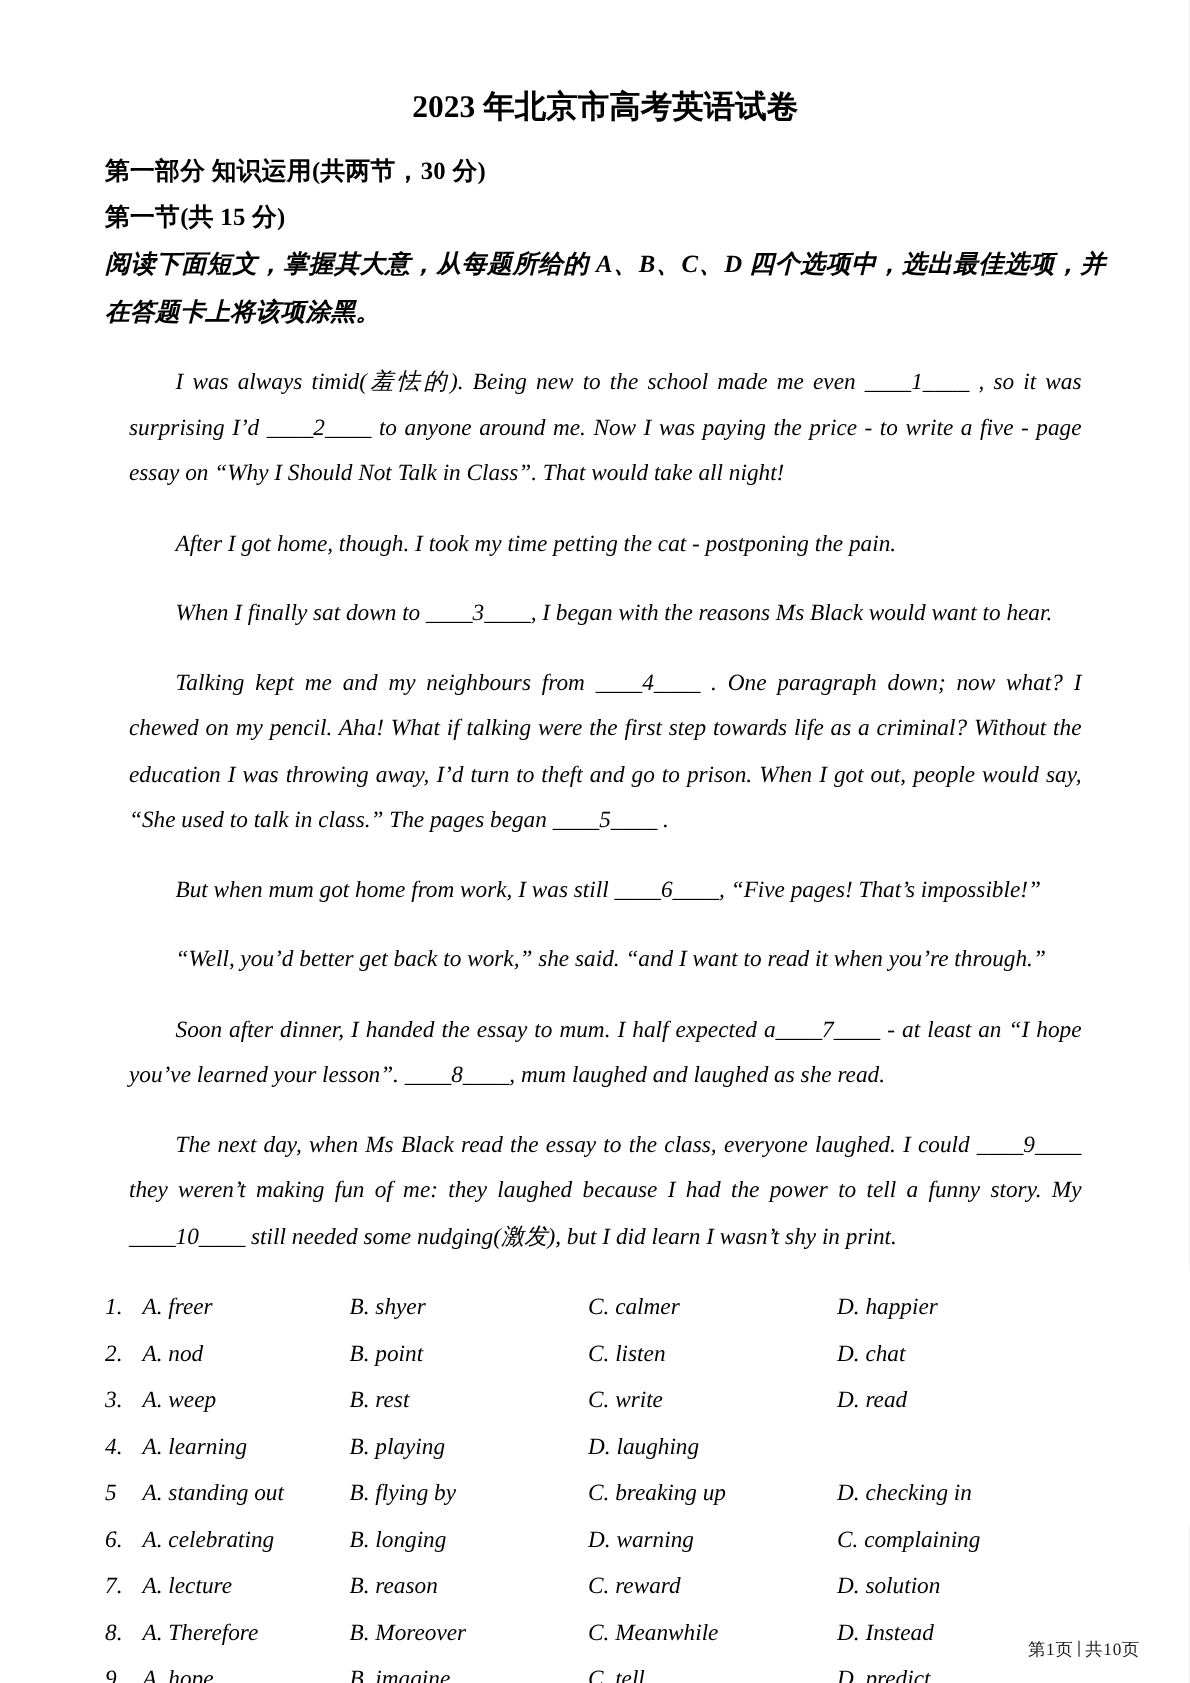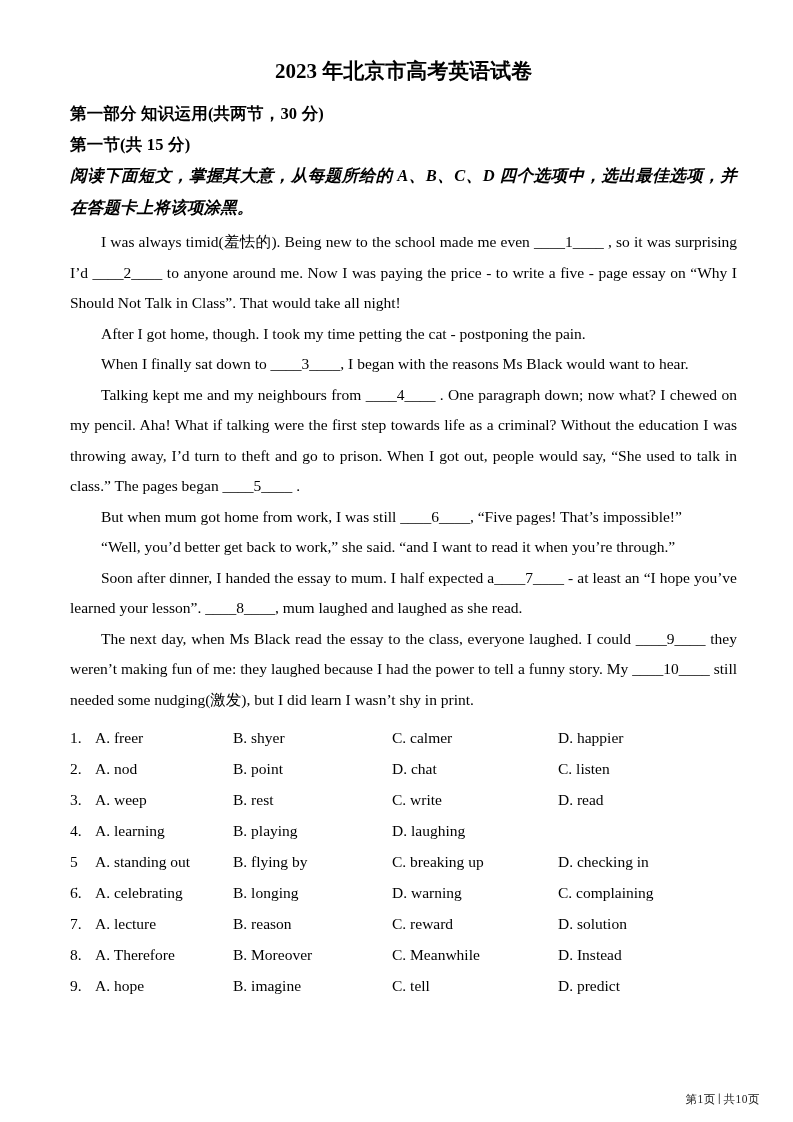--- a/index.html
+++ b/index.html
@@ -30,31 +30,33 @@
   .instructions{
     font-size:16.5px;
     font-weight:700;
     line-height:32px;
     text-align:justify;
     letter-spacing:0.2px;
     font-style:italic;
   }
   .passage{margin-top:3px;}
   .passage p{
-    margin:0;
+    margin:16px;
     font-size:15.5px;
     line-height:30.5px;
     text-align:justify;
     text-indent:31px;
+    font-style:italic;
   }
   .options{margin-top:7px;font-size:15.5px;}
   .opt-row{
     display:grid;
     grid-template-columns:163px 159px 166px 1fr;
     line-height:31px;
+    font-style:italic;
   }
   .opt-num{
     position:relative;
     display:inline-block;
     min-width:18px;
     margin-right:7px;
   }
   .num-dot{
     position:absolute;
     left:1px;
@@ -100,22 +102,22 @@
       <div class="opt-row">
         <div><span class="opt-num"><span>1.</span><span class="num-dot"></span></span><span>A. freer</span></div>
         <div>B. shyer</div>
         <div>C. calmer</div>
         <div>D. happier</div>
       </div>
 
       <div class="opt-row">
         <div><span class="opt-num"><span>2.</span><span class="num-dot"></span></span><span>A. nod</span></div>
         <div>B. point</div>
+        <div>C. listen</div>
         <div>D. chat</div>
-        <div>C. listen</div>
       </div>
 
       <div class="opt-row">
         <div><span class="opt-num"><span>3.</span><span class="num-dot"></span></span><span>A. weep</span></div>
         <div>B. rest</div>
         <div>C. write</div>
         <div>D. read</div>
       </div>
 
       <div class="opt-row">

